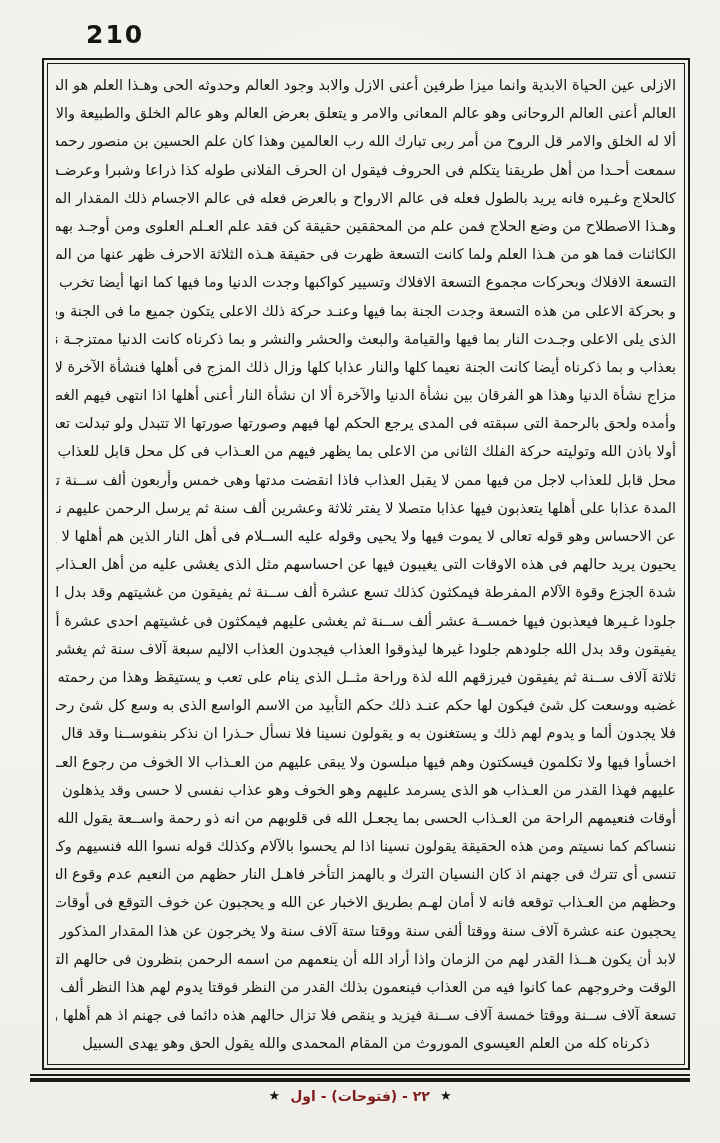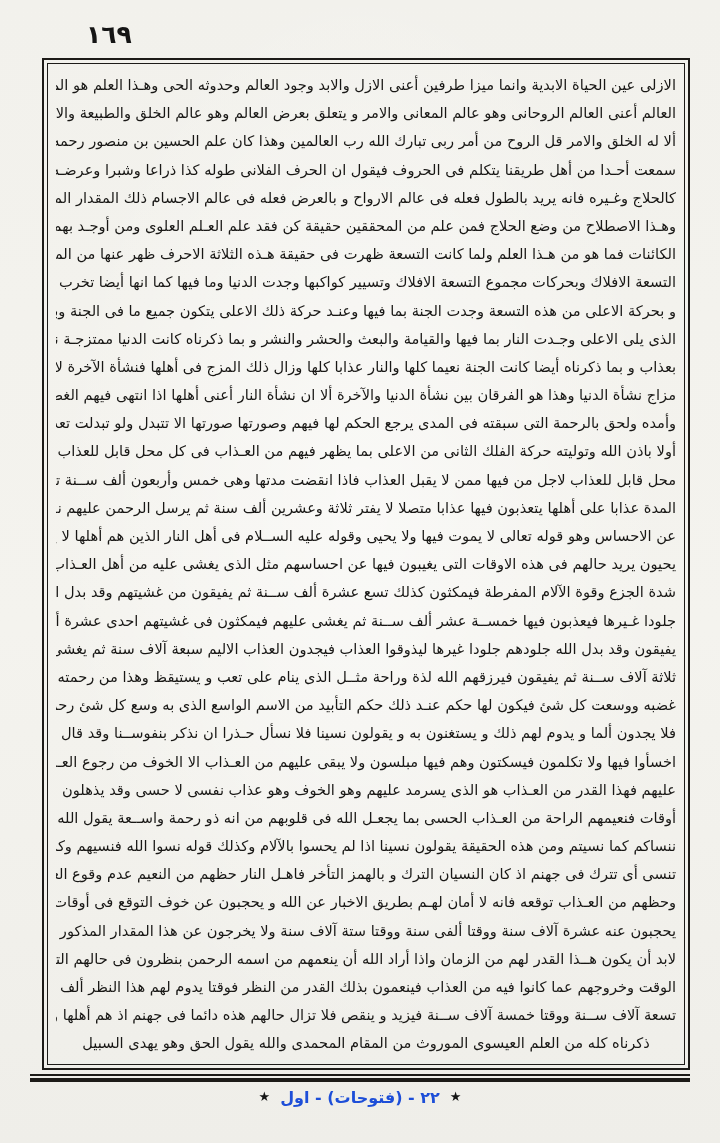--- a/index.html
+++ b/index.html
@@ -89,37 +89,37 @@
     top: 1088px;
     left: 0;
     width: 100%;
     display: flex;
     justify-content: center;
     align-items: center;
     gap: 10px;
     direction: rtl;
   }
   .footer-text {
-    font-size: 16px;
+    font-size: 14px;
     font-weight: 700;
-    color: #1d4ed8;
+    color: #7f1d1d;
     letter-spacing: 1px;
   }
   .footer-ornament {
     font-size: 13px;
     color: #141414;
     transform: translateY(-1px);
   }
 </style>
 </head>
 <body>
 
 <div class="paper"></div>
 
-<div class="page-number">١٦٩</div>
+<div class="page-number">210</div>
 
 <div class="frame-outer">
   <div class="frame-inner">
     <div class="text-block" dir="rtl" lang="ar">
         <div class="text-line">الازلى عين الحياة الابدية وانما ميزا طرفين أعنى الازل والابد وجود العالم وحدوثه الحى وهـذا العلم هو المتعلق بطول</div>
         <div class="text-line">العالم أعنى العالم الروحانى وهو عالم المعانى والامر و يتعلق بعرض العالم وهو عالم الخلق والطبيعة والاجسام والكل لله</div>
         <div class="text-line">ألا له الخلق والامر قل الروح من أمر ربى تبارك الله رب العالمين وهذا كان علم الحسين بن منصور رحمه الله فاذا</div>
         <div class="text-line">سمعت أحـدا من أهل طريقنا يتكلم فى الحروف فيقول ان الحرف الفلانى طوله كذا ذراعا وشبرا وعرضـه كذا</div>
         <div class="text-line">كالحلاج وغـيره فانه يريد بالطول فعله فى عالم الارواح و بالعرض فعله فى عالم الاجسام ذلك المقدار المذكور الذى يميزه به</div>
         <div class="text-line">وهـذا الاصطلاح من وضع الحلاج فمن علم من المحققين حقيقة كن فقد علم العـلم العلوى ومن أوجـد بهمته شيأ من</div>

